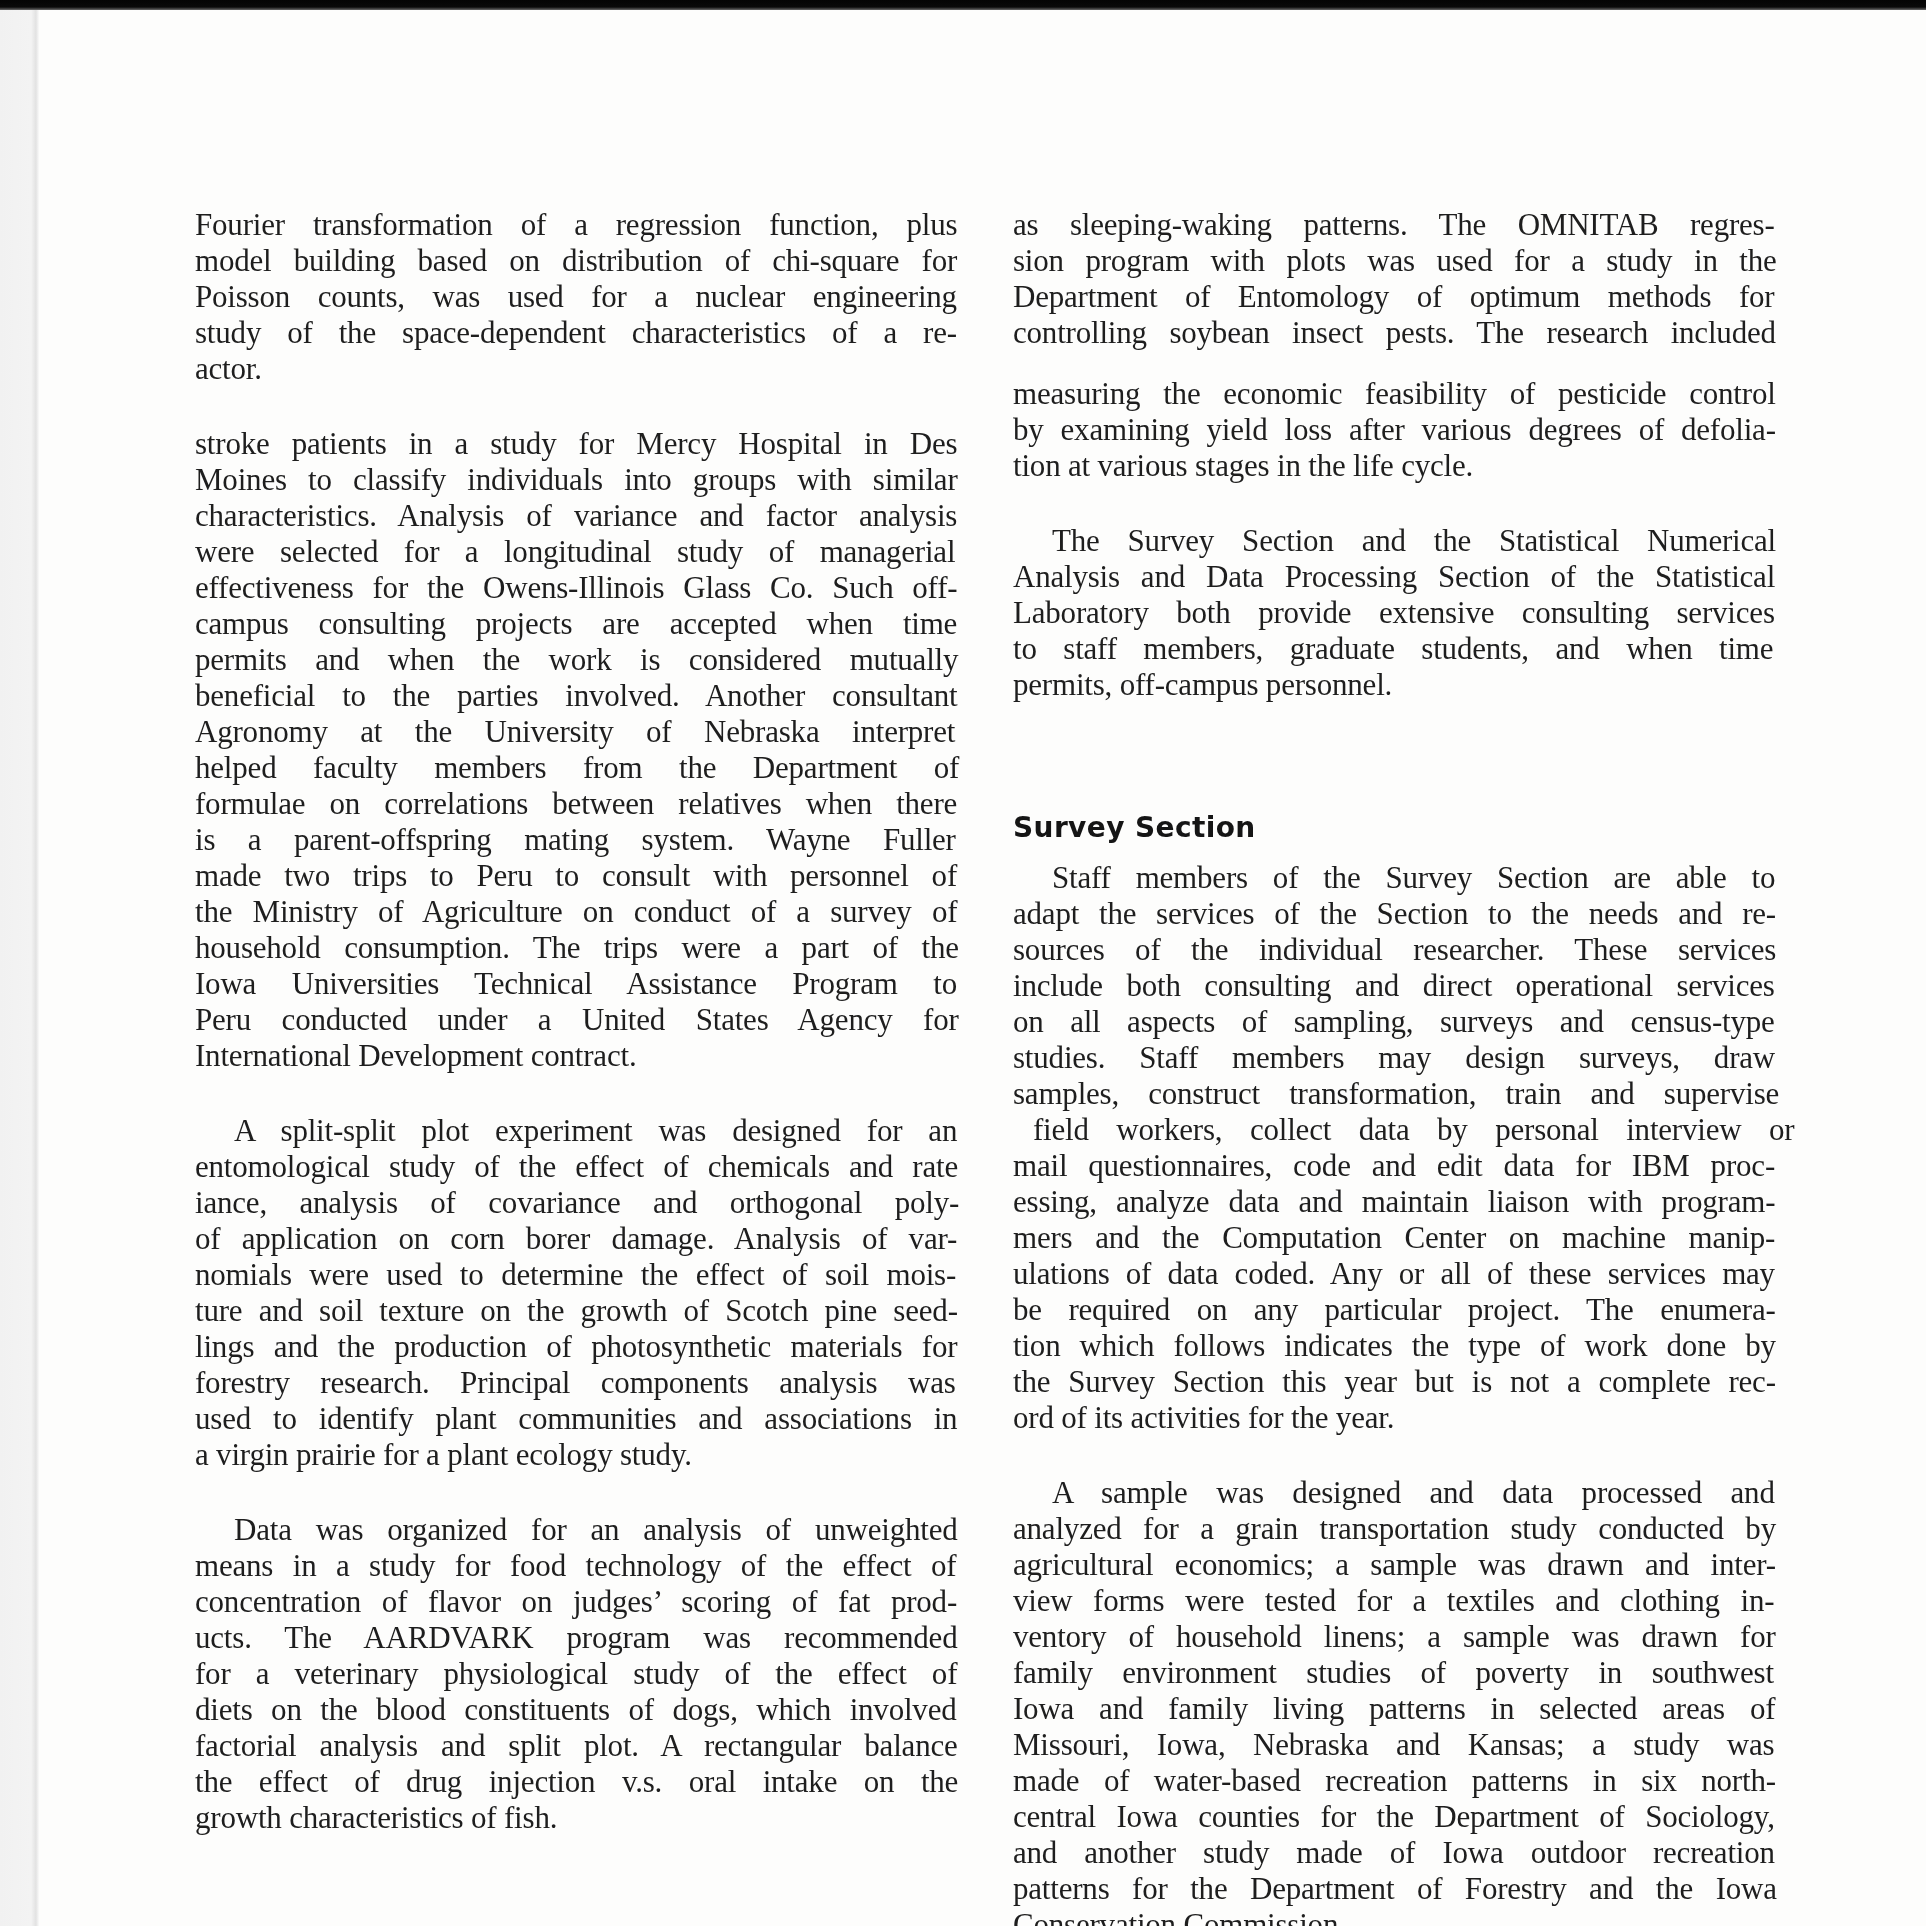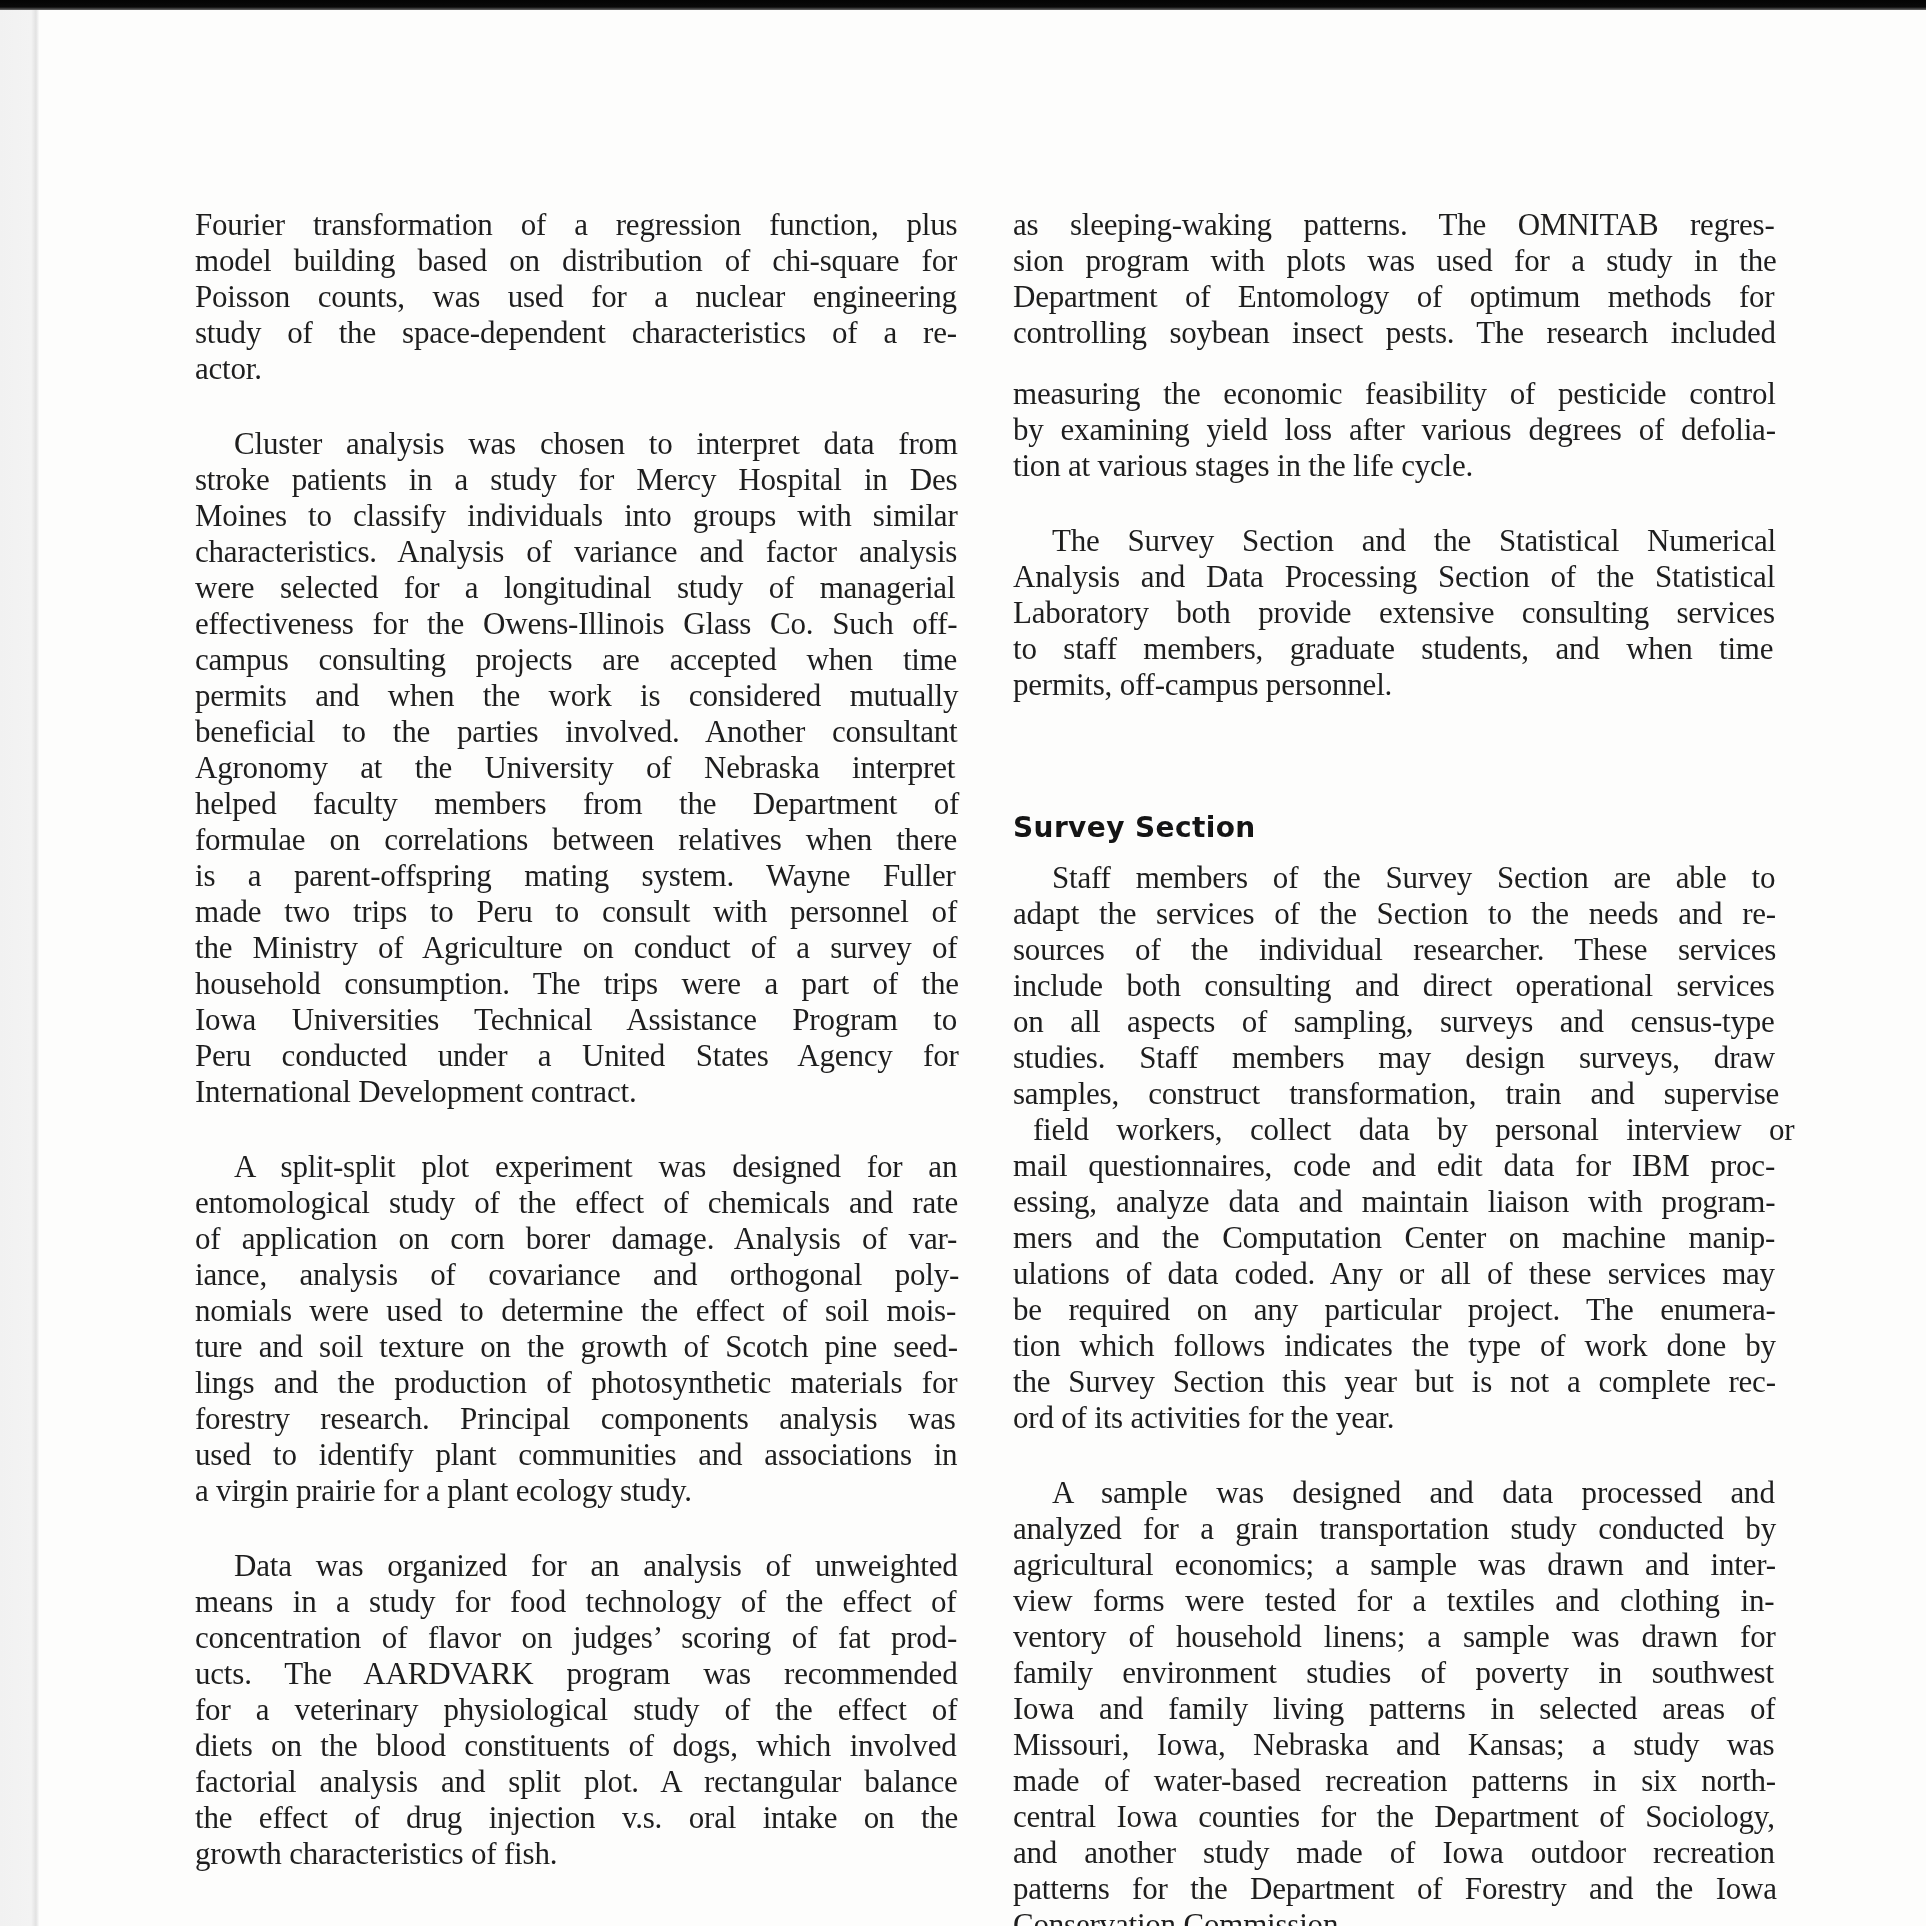--- a/index.html
+++ b/index.html
@@ -59,21 +59,20 @@
 <div class="column col-left">
   <div class="para">
       <span class="line" style="white-space: nowrap; text-align-last: left; display: block; word-spacing: 20.5px;">Fourier transformation of a regression function, plus</span>
       <span class="line" style="white-space: nowrap; text-align-last: left; display: block; word-spacing: 14.6px;">model building based on distribution of chi-square for</span>
       <span class="line" style="white-space: nowrap; text-align-last: left; display: block; word-spacing: 20px;">Poisson counts, was used for a nuclear engineering</span>
       <span class="line" style="white-space: nowrap; text-align-last: left; display: block; word-spacing: 18.5px;">study of the space-dependent characteristics of a re-</span>
       <span class="line last" style="display: block;">actor.</span>
     </div>
   <div class="gap"></div>
   <div class="para">
-      <span class="line indent" style="white-space: nowrap; text-align-last: left; display: block; word-spacing: 16.4px;">Cluster analysis was chosen to interpret data from</span>
       <span class="line" style="white-space: nowrap; text-align-last: left; display: block; word-spacing: 14.6px;">stroke patients in a study for Mercy Hospital in Des</span>
       <span class="line" style="white-space: nowrap; text-align-last: left; display: block; word-spacing: 13.7px;">Moines to classify individuals into groups with similar</span>
       <span class="line" style="white-space: nowrap; text-align-last: left; display: block; word-spacing: 14.6px;">characteristics. Analysis of variance and factor analysis</span>
       <span class="line" style="white-space: nowrap; text-align-last: left; display: block; word-spacing: 18px;">were selected for a longitudinal study of managerial</span>
       <span class="line" style="white-space: nowrap; text-align-last: left; display: block; word-spacing: 11.3px;">effectiveness for the Owens-Illinois Glass Co. Such off-</span>
       <span class="line" style="white-space: nowrap; text-align-last: left; display: block; word-spacing: 22.5px;">campus consulting projects are accepted when time</span>
       <span class="line" style="white-space: nowrap; text-align-last: left; display: block; word-spacing: 21px;">permits and when the work is considered mutually</span>
       <span class="line" style="white-space: nowrap; text-align-last: left; display: block; word-spacing: 19.4px;">beneficial to the parties involved. Another consultant</span>
       <span class="line" style="white-space: nowrap; text-align-last: left; display: block; word-spacing: 25px;">Agronomy at the University of Nebraska interpret</span>
       <span class="line" style="white-space: nowrap; text-align-last: left; display: block; word-spacing: 29px;">helped faculty members from the Department of</span>
@@ -83,22 +82,22 @@
       <span class="line" style="white-space: nowrap; text-align-last: left; display: block; word-spacing: 12.7px;">the Ministry of Agriculture on conduct of a survey of</span>
       <span class="line" style="white-space: nowrap; text-align-last: left; display: block; word-spacing: 16px;">household consumption. The trips were a part of the</span>
       <span class="line" style="white-space: nowrap; text-align-last: left; display: block; word-spacing: 28px;">Iowa Universities Technical Assistance Program to</span>
       <span class="line" style="white-space: nowrap; text-align-last: left; display: block; word-spacing: 23px;">Peru conducted under a United States Agency for</span>
       <span class="line last" style="display: block;">International Development contract.</span>
     </div>
   <div class="gap"></div>
   <div class="para">
       <span class="line indent" style="white-space: nowrap; text-align-last: left; display: block; word-spacing: 18.5px;">A split-split plot experiment was designed for an</span>
       <span class="line" style="white-space: nowrap; text-align-last: left; display: block; word-spacing: 11.6px;">entomological study of the effect of chemicals and rate</span>
+      <span class="line" style="white-space: nowrap; text-align-last: left; display: block; word-spacing: 25px;">iance, analysis of covariance and orthogonal poly-</span>
       <span class="line" style="white-space: nowrap; text-align-last: left; display: block; word-spacing: 13.7px;">of application on corn borer damage. Analysis of var-</span>
-      <span class="line" style="white-space: nowrap; text-align-last: left; display: block; word-spacing: 25px;">iance, analysis of covariance and orthogonal poly-</span>
       <span class="line" style="white-space: nowrap; text-align-last: left; display: block; word-spacing: 10px;">nomials were used to determine the effect of soil mois-</span>
       <span class="line" style="white-space: nowrap; text-align-last: left; display: block; word-spacing: 8.7px;">ture and soil texture on the growth of Scotch pine seed-</span>
       <span class="line" style="white-space: nowrap; text-align-last: left; display: block; word-spacing: 12px;">lings and the production of photosynthetic materials for</span>
       <span class="line" style="white-space: nowrap; text-align-last: left; display: block; word-spacing: 23px;">forestry research. Principal components analysis was</span>
       <span class="line" style="white-space: nowrap; text-align-last: left; display: block; word-spacing: 14.4px;">used to identify plant communities and associations in</span>
       <span class="line last" style="display: block;">a virgin prairie for a plant ecology study.</span>
     </div>
   <div class="gap"></div>
   <div class="para">
       <span class="line indent" style="white-space: nowrap; text-align-last: left; display: block; word-spacing: 16.4px;">Data was organized for an analysis of unweighted</span>

